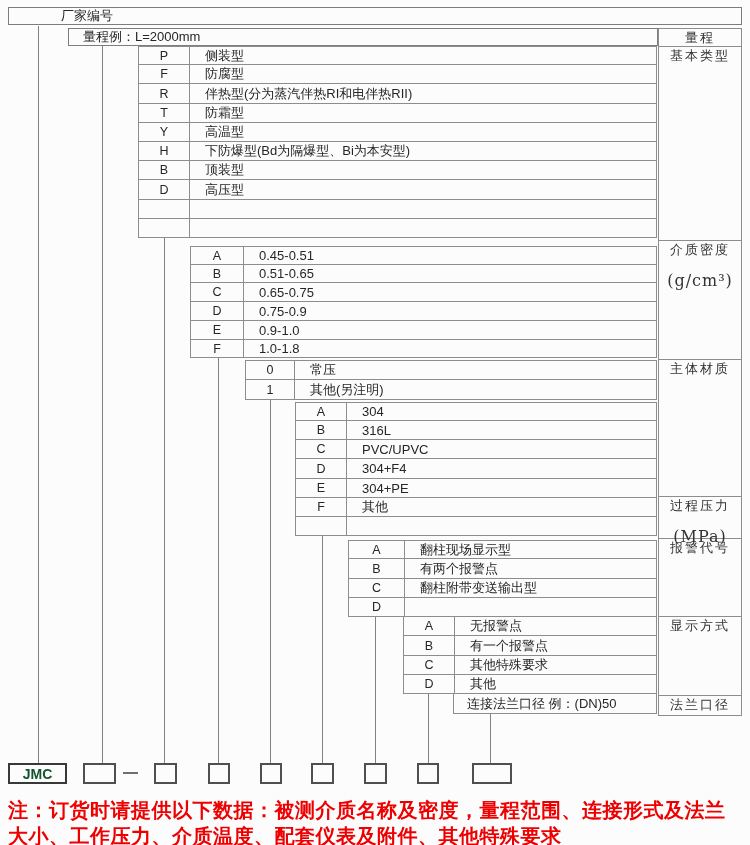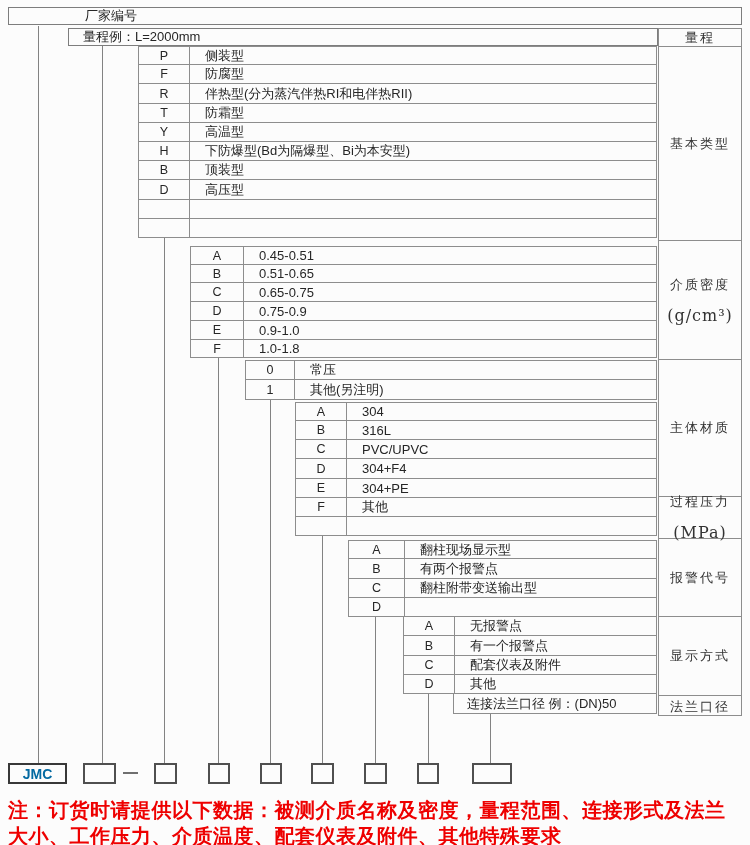--- a/index.html
+++ b/index.html
@@ -5,39 +5,39 @@
   html,body{margin:0;padding:0;background:#fcfcfc;}
   #canvas{position:relative;width:750px;height:845px;background:#fcfcfc;overflow:hidden;
           font-family:"Liberation Sans","DejaVu Sans",sans-serif;color:#262626;}
   .abs{position:absolute;box-sizing:border-box;}
   .hbox{border:1px solid #7d7d7d;background:#fcfcfc;display:flex;align-items:center;font-size:13px;}
   .trow{display:flex;align-items:stretch;border:1px solid #8d8d8d;border-top:none;background:#fcfcfc;font-size:13px;}
   .trow.first{border-top:1px solid #8d8d8d;}
   .trow .code{display:flex;align-items:center;justify-content:center;border-right:1px solid #8d8d8d;font-size:12.5px;}
   .trow .desc{display:flex;align-items:center;padding-left:15px;flex:1;white-space:nowrap;overflow:hidden;}
   #label-col{border:1px solid #8d8d8d;background:#fcfcfc;display:flex;flex-direction:column;overflow:hidden;}
-  .lcell{display:flex;flex-direction:column;align-items:center;justify-content:center;
+  .lcell{display:flex;flex-direction:column;align-items:center;justify-content:flex-start;
          border-bottom:1px solid #8d8d8d;font-family:"DejaVu Serif","Liberation Serif",serif;
          font-size:13px;letter-spacing:2px;color:#333;box-sizing:border-box;flex:0 0 auto;}
   .lcell:last-child{border-bottom:none;}
   .lcell .sub{font-size:16px;letter-spacing:1px;margin-top:12px;}
   .vline{background:#828282;}
   .mbox{border:2px solid #4f4f4f;background:#fcfcfc;}
   .jmcbox{display:flex;align-items:center;justify-content:center;font-weight:bold;font-size:14px;
-          border:2px solid #383838;color:#0369a1;}
+          border:2px solid #383838;color:#14532d;}
   .dash{background:#6f6f6f;}
   #note{position:absolute;left:8px;top:797px;font-size:20px;font-weight:bold;color:#ee0000;
         line-height:26px;letter-spacing:0.5px;white-space:nowrap;}
 </style>
 </head>
 <body>
 
 <div id="canvas">
 
-  <div class="abs hbox" style="left:8px;top:7px;width:734px;height:18px;padding-left:76px;">
+  <div class="abs hbox" style="left:8px;top:7px;width:734px;height:18px;padding-left:52px;">
     <span>厂家编号</span>
   </div>
   <div class="abs hbox" style="left:68px;top:28px;width:590px;height:18px;padding-left:14px;">
     <span>量程例：L=2000mm</span>
   </div>
 
   <div id="label-col" class="abs" style="left:658px;top:28px;width:84px;height:688px;">
       <div class="lcell" style="height: 18px;">
         <span>量程</span>
       </div>
@@ -185,21 +185,21 @@
       <div class="trow abs" style="left: 403px; top: 617px; width: 254px; height: 19px;">
         <div class="code" style="width: 50px;">A</div>
         <div class="desc">无报警点</div>
       </div>
       <div class="trow abs" style="left: 403px; top: 636px; width: 254px; height: 20px;">
         <div class="code" style="width: 50px;">B</div>
         <div class="desc">有一个报警点</div>
       </div>
       <div class="trow abs" style="left: 403px; top: 656px; width: 254px; height: 19px;">
         <div class="code" style="width: 50px;">C</div>
-        <div class="desc">配套仪表及附件</div>
+        <div class="desc">其他特殊要求</div>
       </div>
       <div class="trow abs" style="left: 403px; top: 675px; width: 254px; height: 19px;">
         <div class="code" style="width: 50px;">D</div>
         <div class="desc">其他</div>
       </div>
     </div>
 
   <div id="flange-row" class="trow abs" style="left:453px;top:694px;width:204px;height:20px;">
     <div class="desc" style="padding-left:13px;">连接法兰口径 例：(DN)50</div>
   </div>

